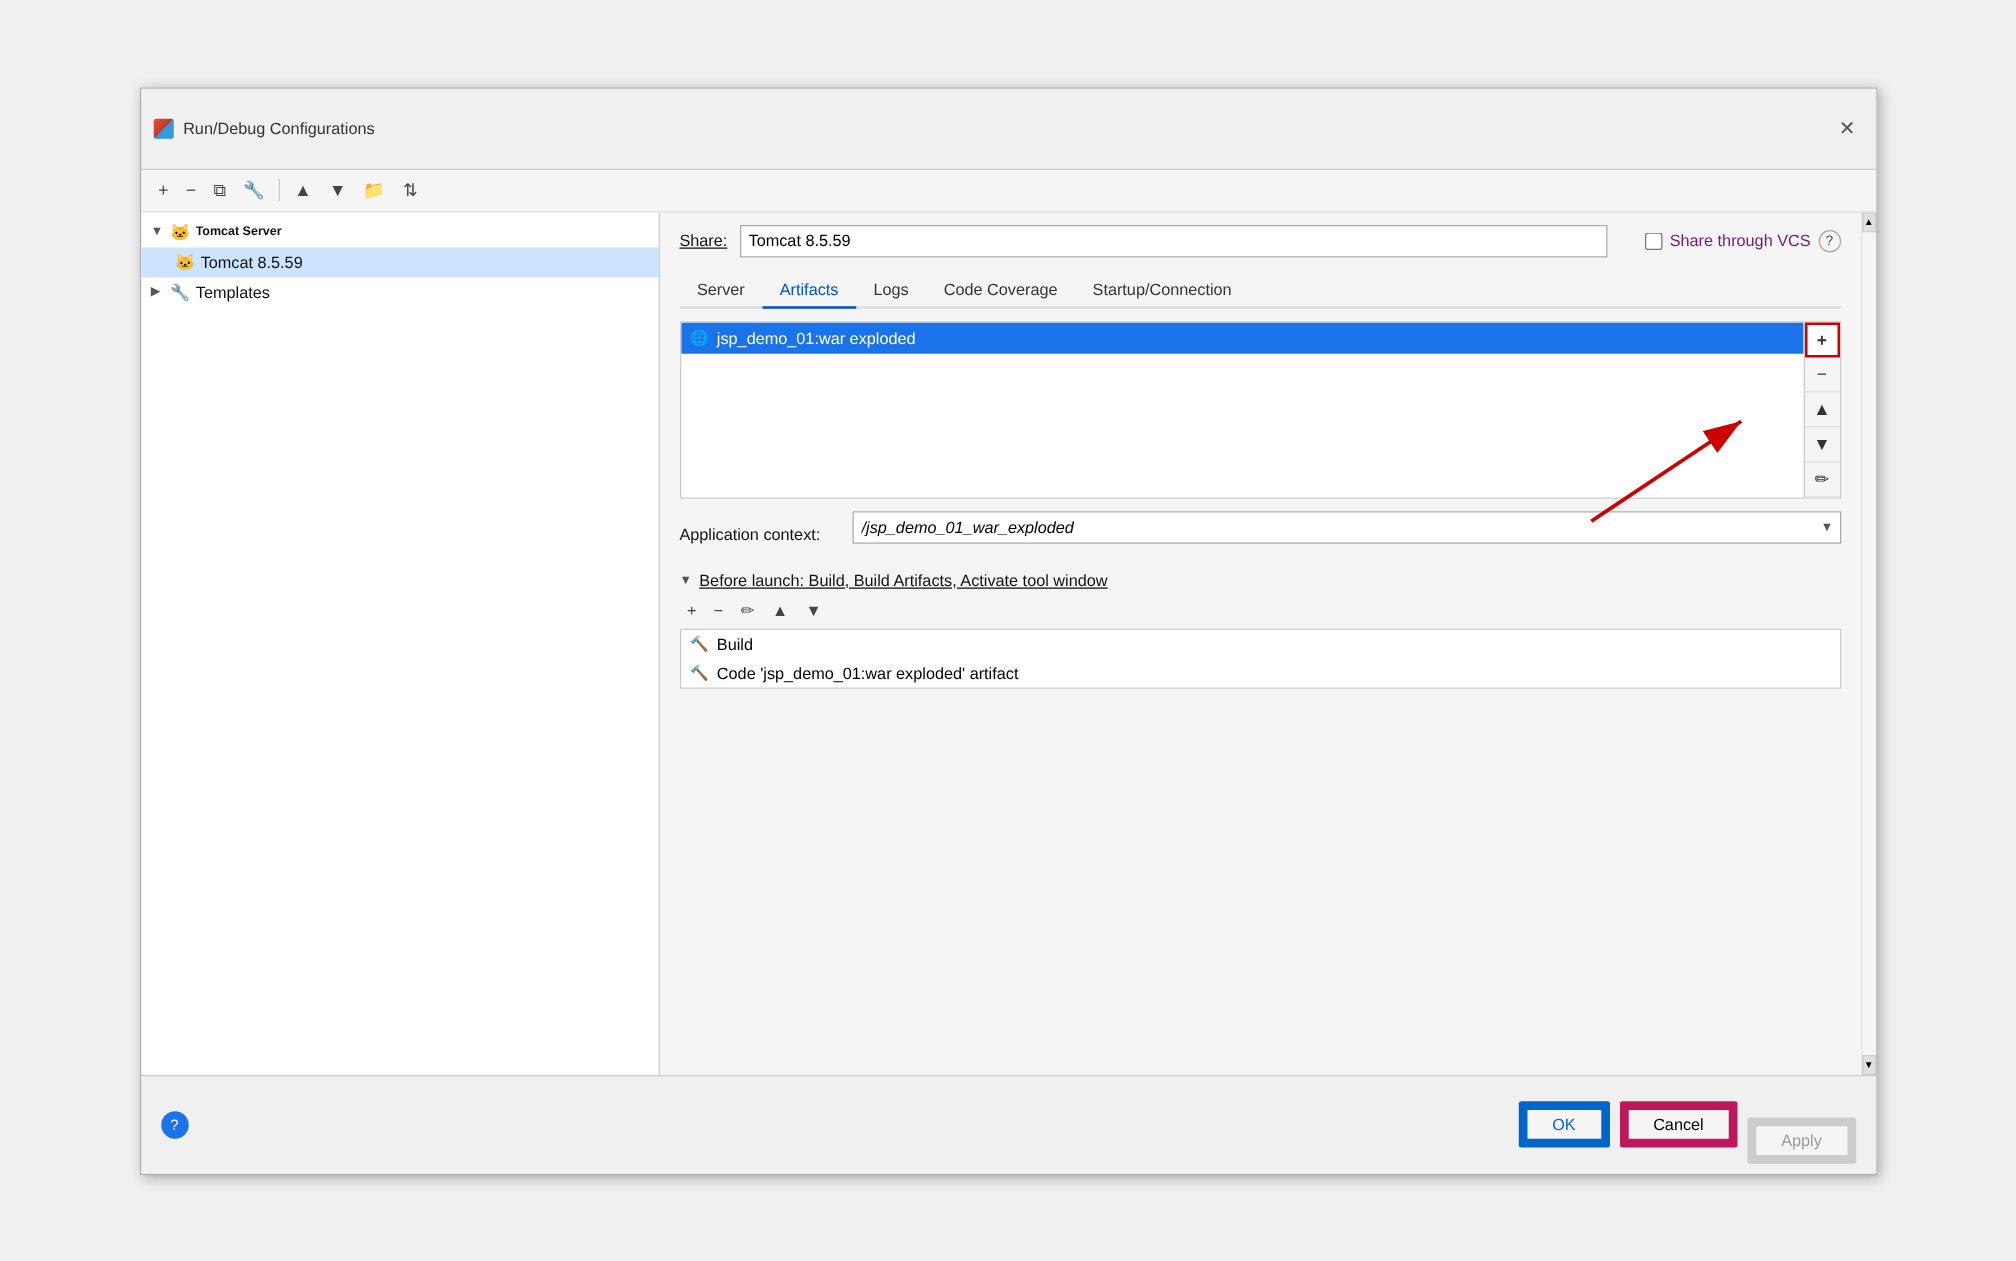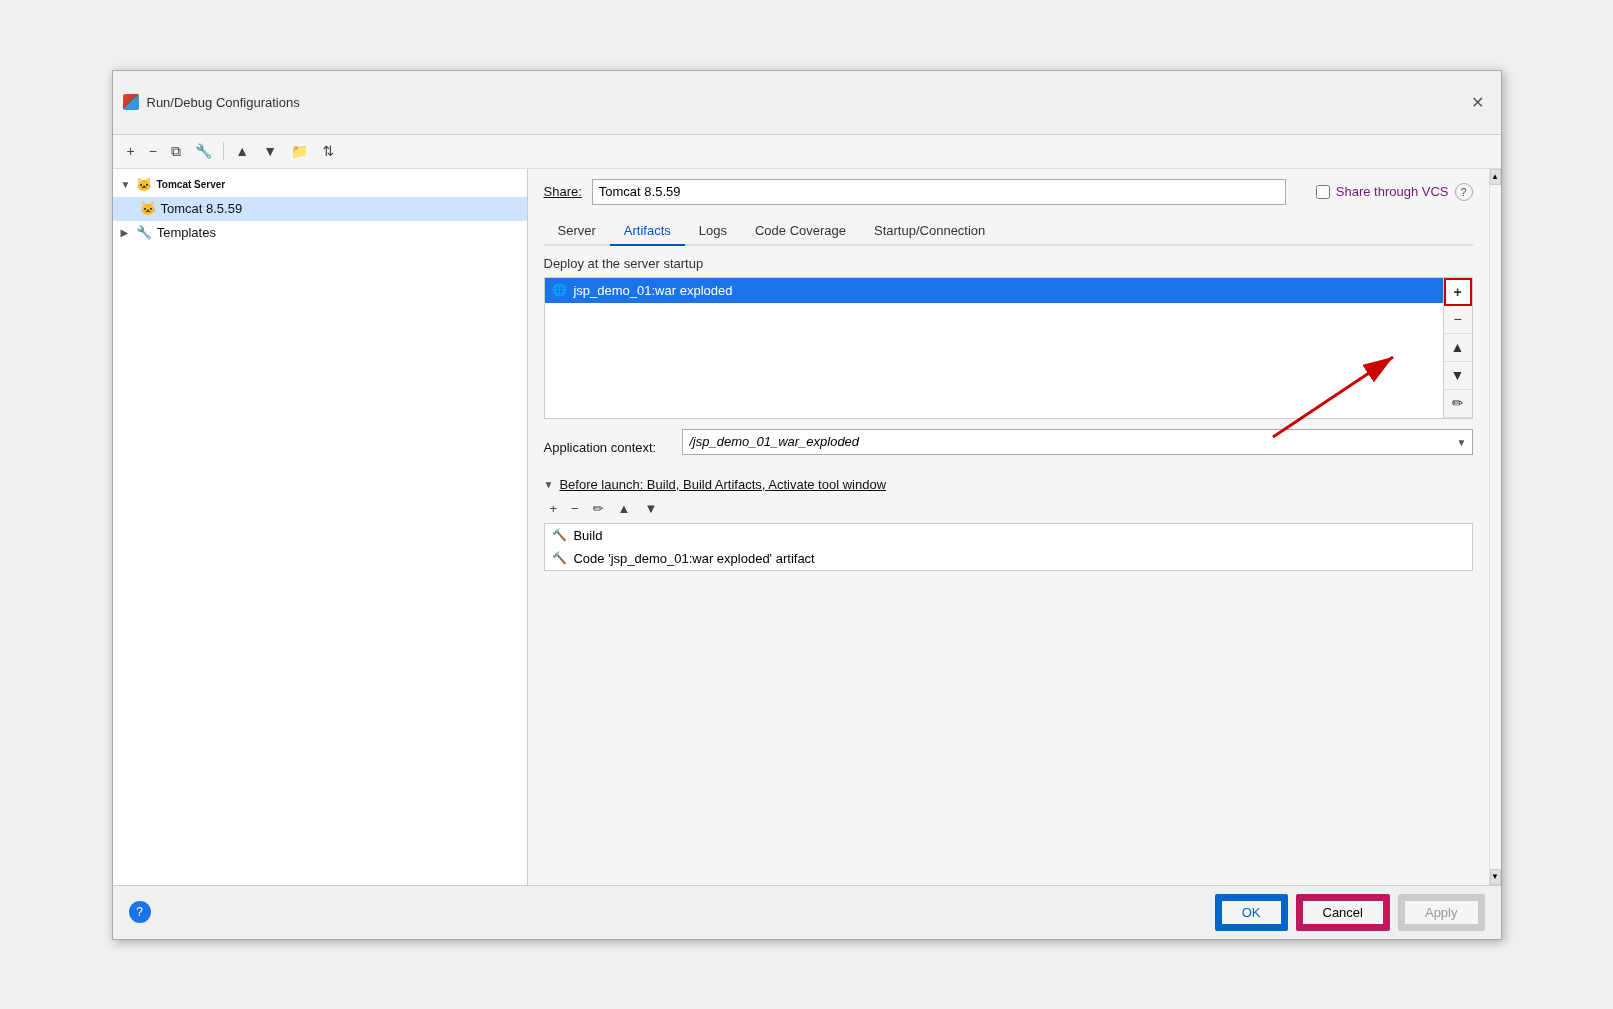--- a/index.html
+++ b/index.html
@@ -367,20 +367,21 @@
     }
     .footer-btn.primary {
       background: #f5f5f5;
       border-color: #0066cc;
       color: #0066cc;
     }
     .footer-btn.disabled {
       color: #999;
       border-color: #ccc;
       cursor: default;
+      margin-top: 25px;
     }
 
     
     .right-scroll {
       width: 12px;
       background: #f0f0f0;
       border-left: 1px solid #ddd;
       display: flex;
       flex-direction: column;
     }
@@ -471,21 +472,20 @@
       </div>
 
       <div class="tabs-bar">
         <div class="tab">Server</div>
         <div class="tab active">Artifacts</div>
         <div class="tab">Logs</div>
         <div class="tab">Code Coverage</div>
         <div class="tab">Startup/Connection</div>
       </div>
 
-      <div class="section-label">Deploy at the server startup</div>
 
       <div class="list-with-arrow" style="position:relative;">
         <div class="deploy-list-container">
           <div class="deploy-list">
             <div class="deploy-item selected">
               <span class="deploy-item-icon">🌐</span>
               <span class="deploy-item-label">jsp_demo_01:war exploded</span>
             </div>
           </div>
           <div class="deploy-side-btns">

